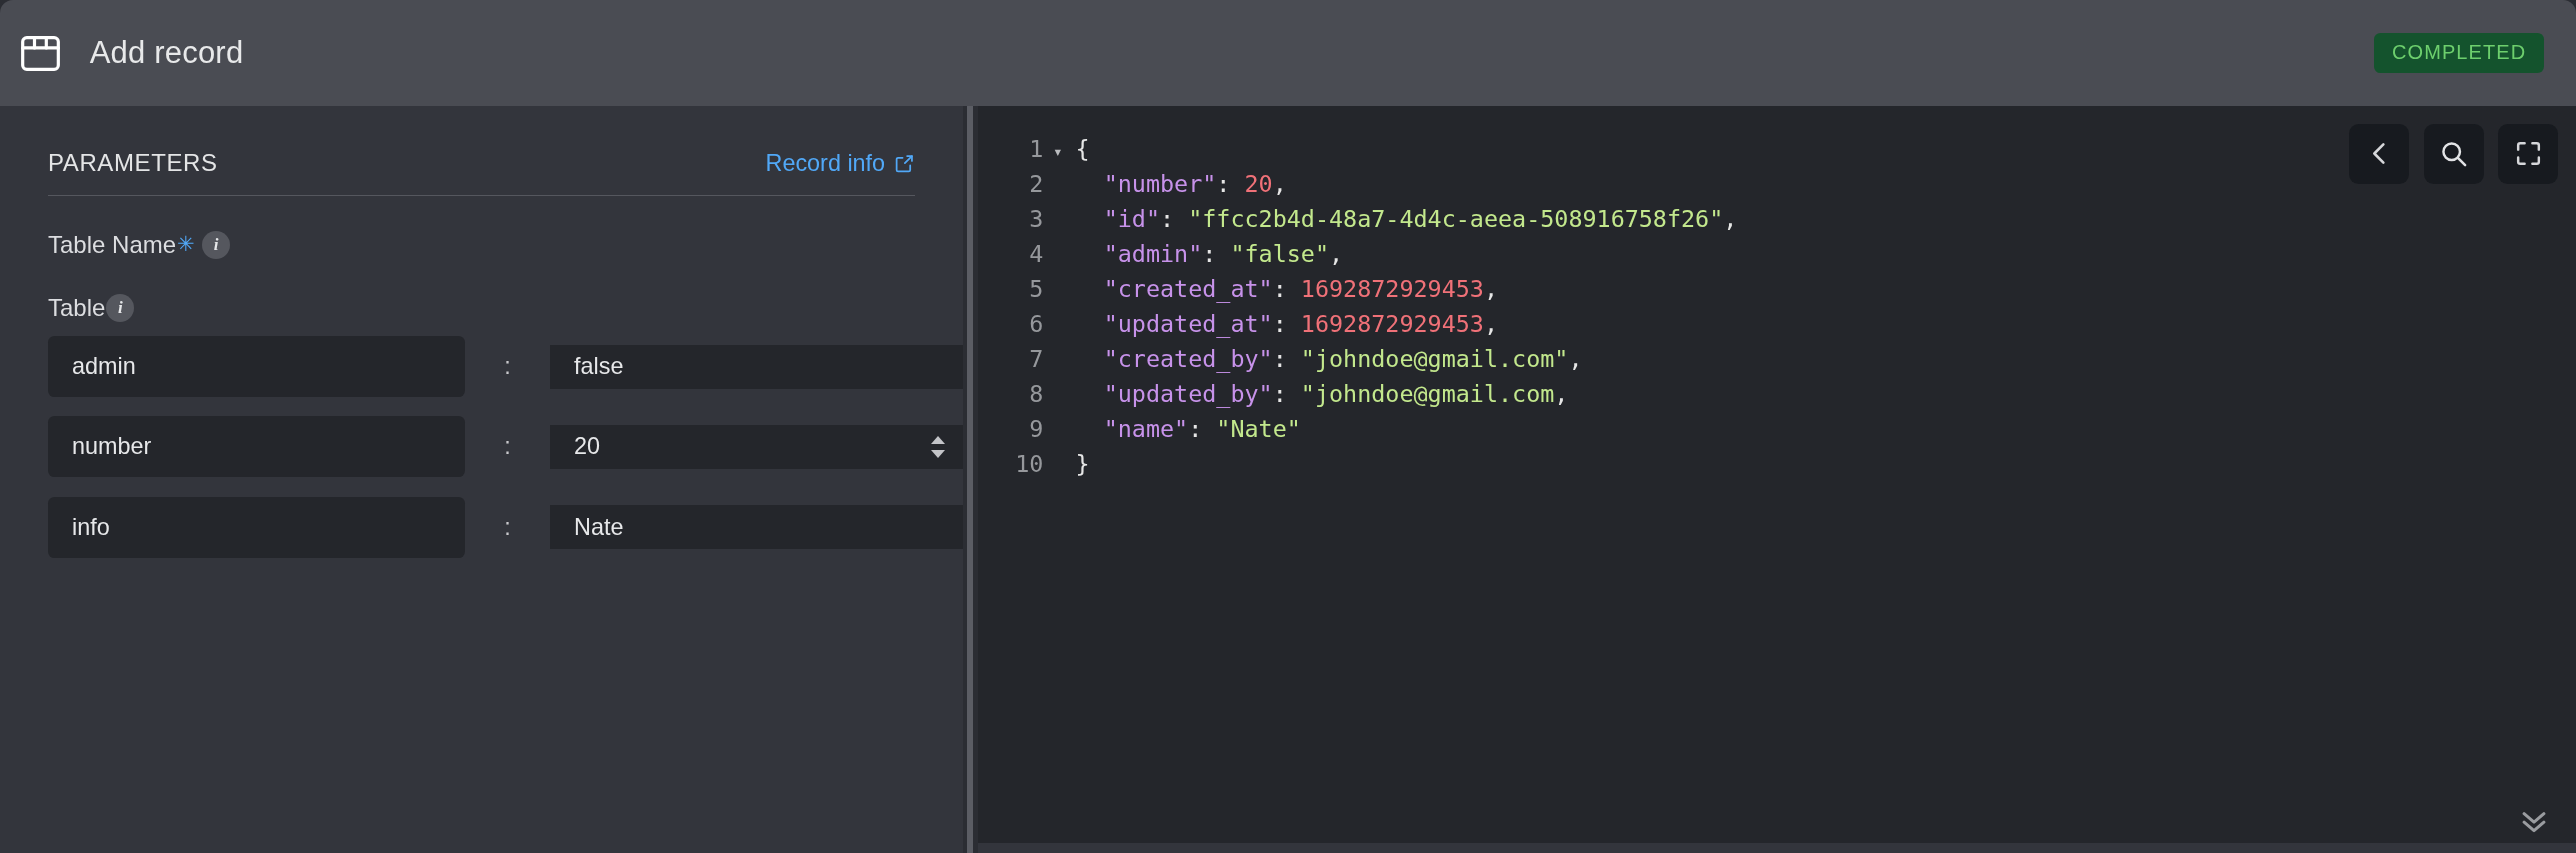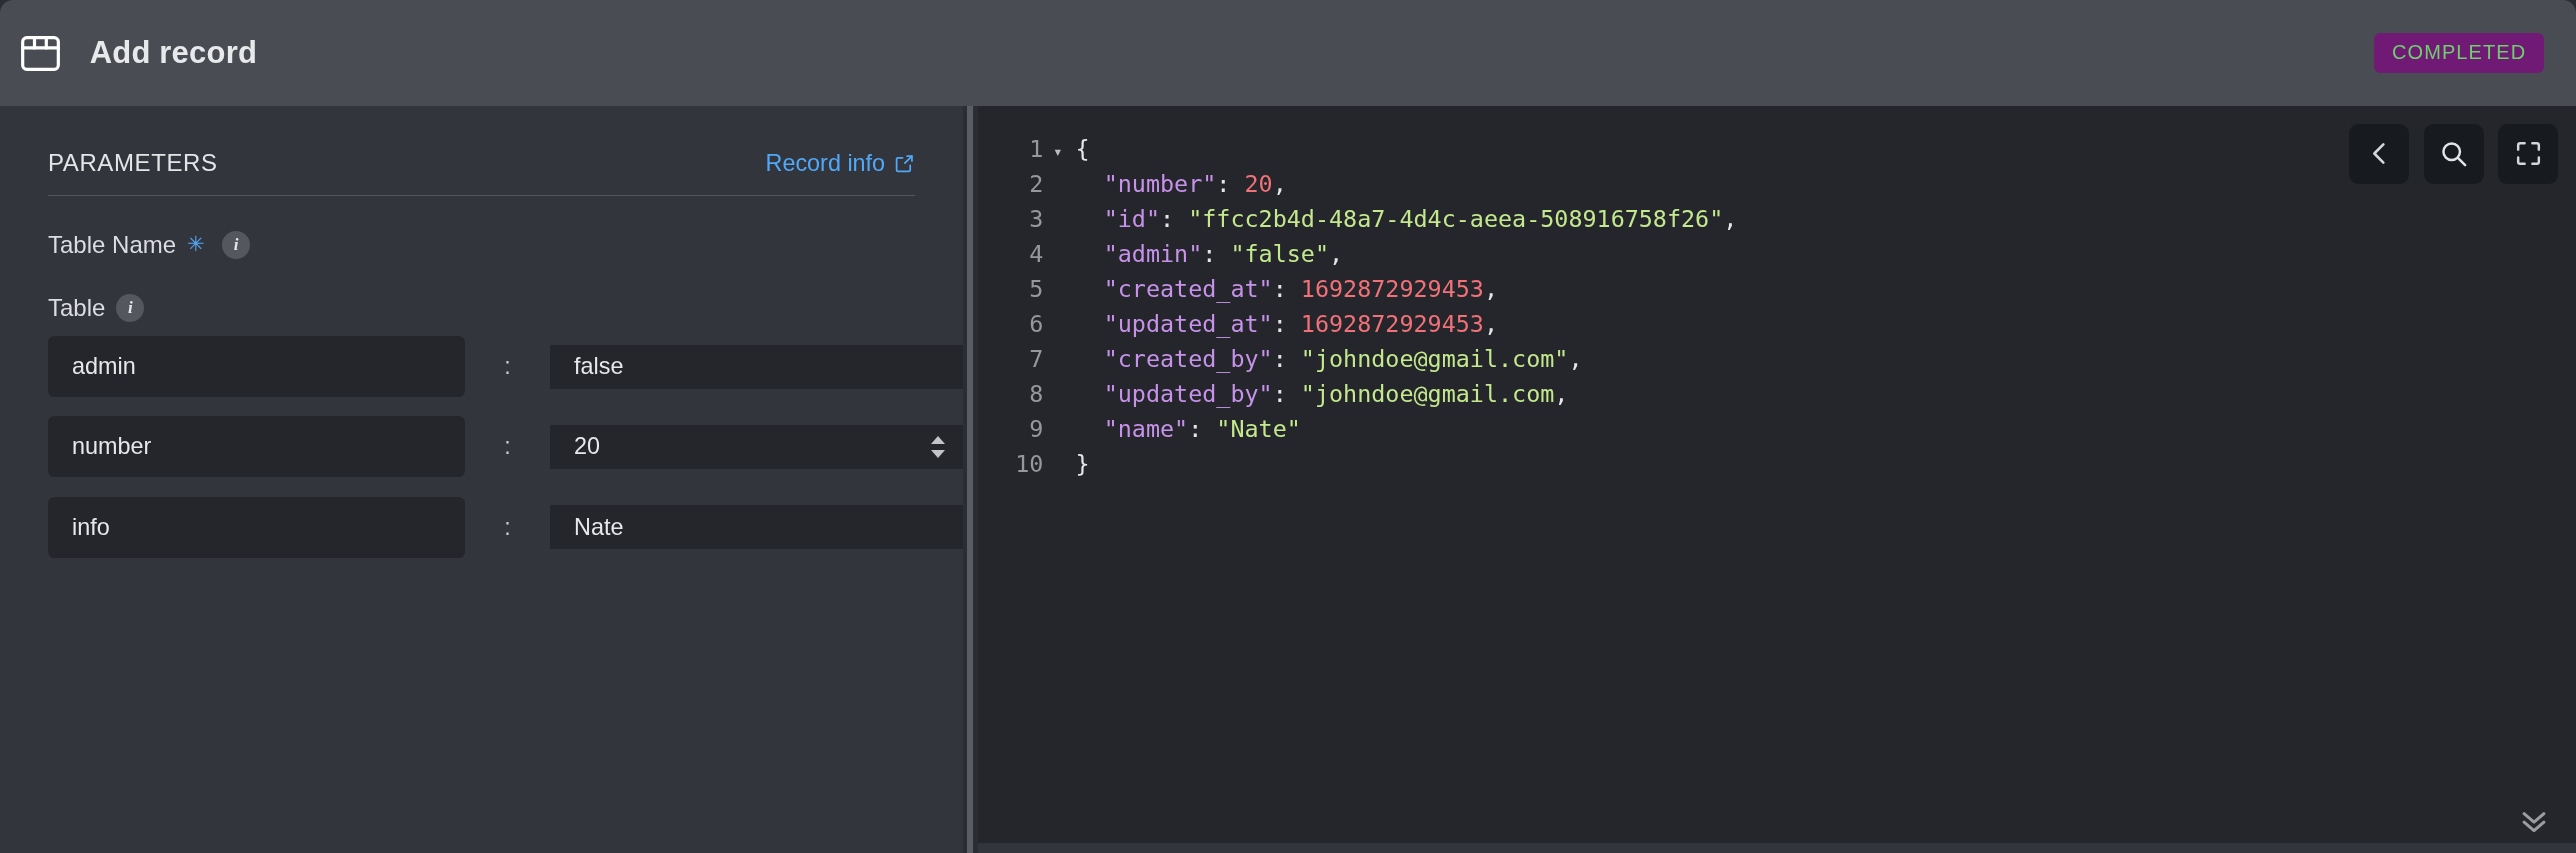--- a/index.html
+++ b/index.html
@@ -43,32 +43,32 @@
     gap: 27px;
   }
   .window-icon {
     width: 45px;
     height: 45px;
     flex: 0 0 45px;
     display: block;
   }
   .window-title {
     font-size: 31px;
-    font-weight: bold;
+    font-weight: normal;
     color: #e8e9ea;
     letter-spacing: 0.2px;
     white-space: nowrap;
   }
   .titlebar-right {
     margin-left: auto;
     display: flex;
     align-items: center;
   }
   .status-badge {
-    background: #701a75;
+    background: #14532d;
     color: #6dcf6d;
     font-size: 20px;
     letter-spacing: 1.1px;
     padding: 8px 17.7px 8.9px;
     border-radius: 6.4px;
     white-space: nowrap;
   }
 
   
   .body-split {
@@ -110,21 +110,21 @@
     cursor: pointer;
     white-space: nowrap;
   }
   .action-info svg { width: 21px; height: 21px; display: block; }
 
   .field-group { margin-top: 35px; }
 
   .field-label-row {
     display: flex;
     align-items: center;
-    gap: 11px;
+    gap: 1px;
     margin-bottom: 14.5px;
   }
   .field-label {
     font-size: 24px;
     color: #dcdde0;
   }
   .req-star {
     color: #51a8f7;
     font-size: 21px;
     line-height: 1;

